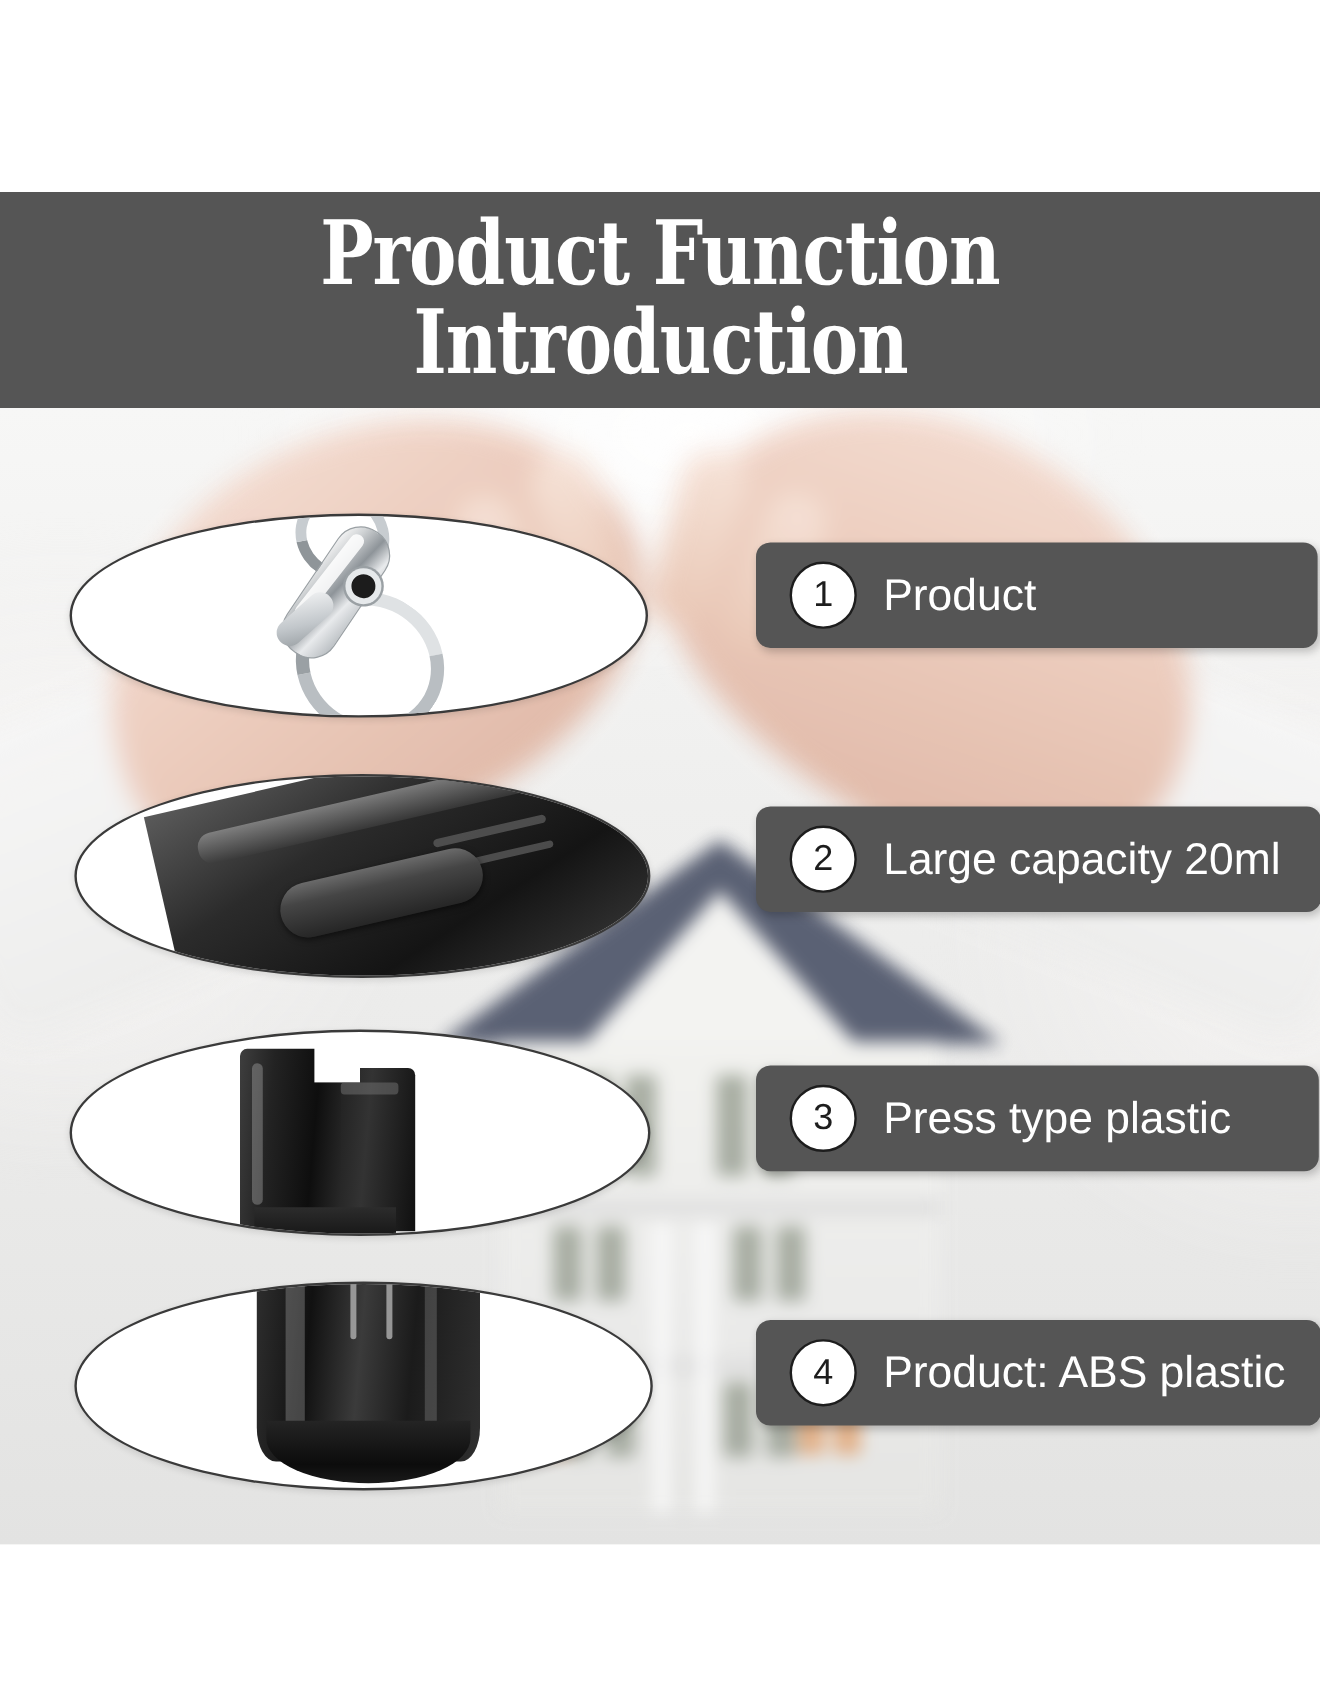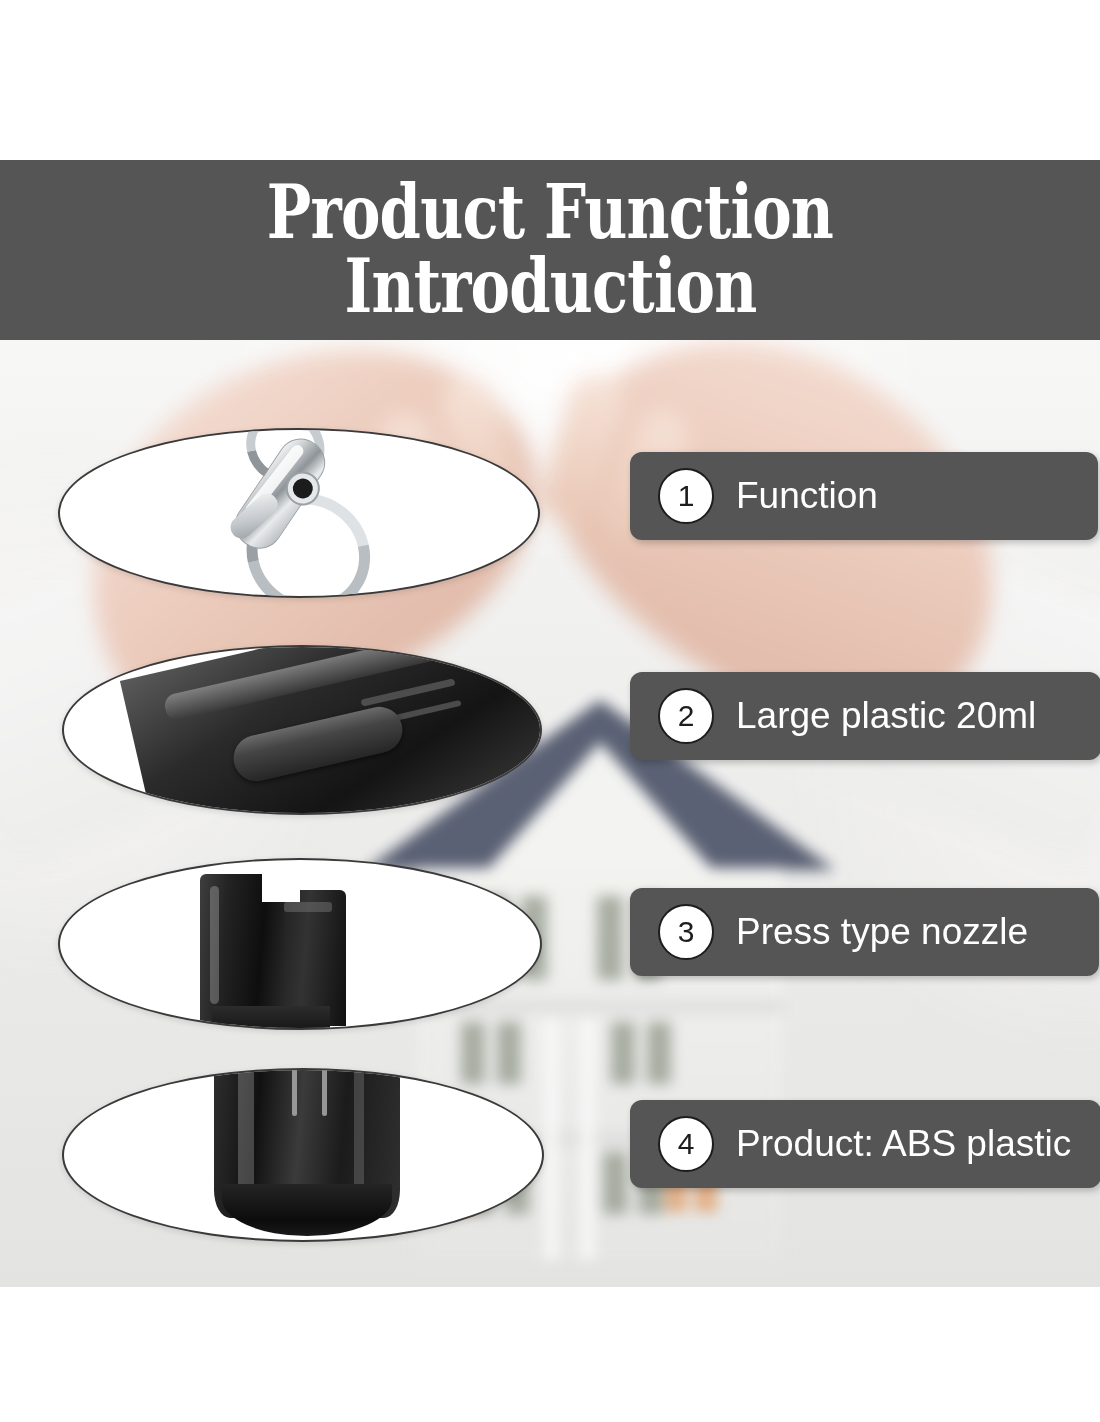--- a/index.html
+++ b/index.html
@@ -575,31 +575,31 @@
           <div class="base4-slot" style="left:108px; top:2px;"></div>
           <div class="base4-bevel"></div>
         </div>
       </div>
     </div>
 
   </div>
 
   <div class="feature-box" style="left:630px; top:452px; width:440px;">
     <div class="badge">1</div>
-    <div class="feature-text">Function</div>
+    <div class="feature-text">Product</div>
   </div>
 
   <div class="feature-box" style="left:630px; top:672px; width:443px;">
     <div class="badge">2</div>
-    <div class="feature-text">Large plastic 20ml</div>
+    <div class="feature-text">Large capacity 20ml</div>
   </div>
 
   <div class="feature-box" style="left:630px; top:888px; width:441px;">
     <div class="badge">3</div>
-    <div class="feature-text">Press type nozzle</div>
+    <div class="feature-text">Press type plastic</div>
   </div>
 
   <div class="feature-box" style="left:630px; top:1100px; width:443px;">
     <div class="badge">4</div>
     <div class="feature-text">Product: ABS plastic</div>
   </div>
 
 </div>
 
 </body></html>

